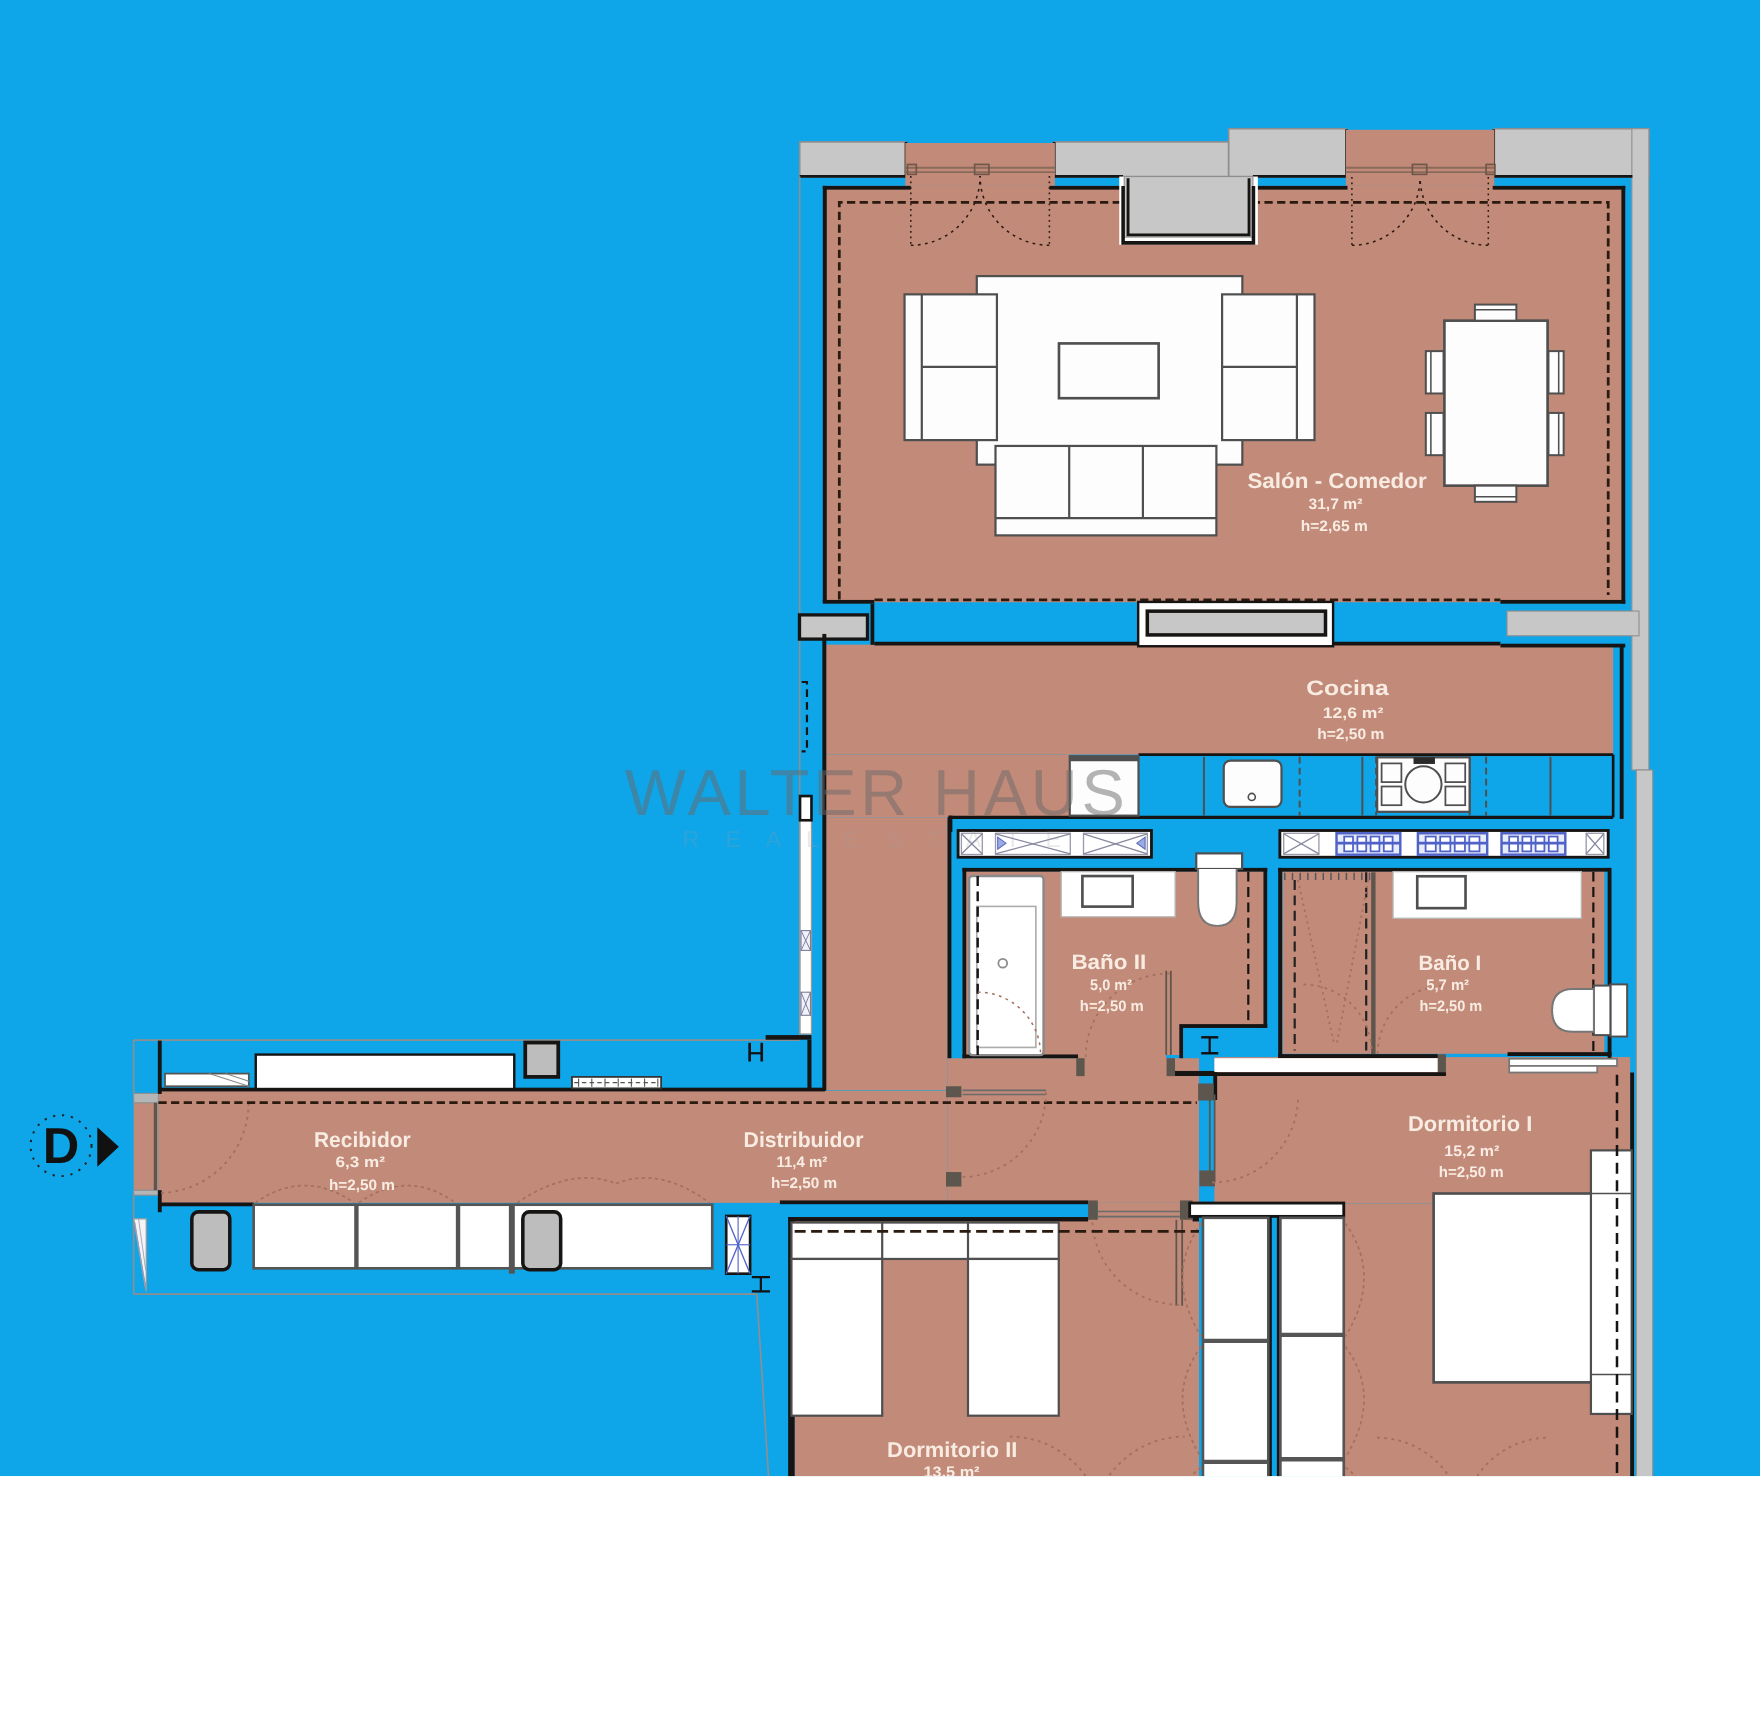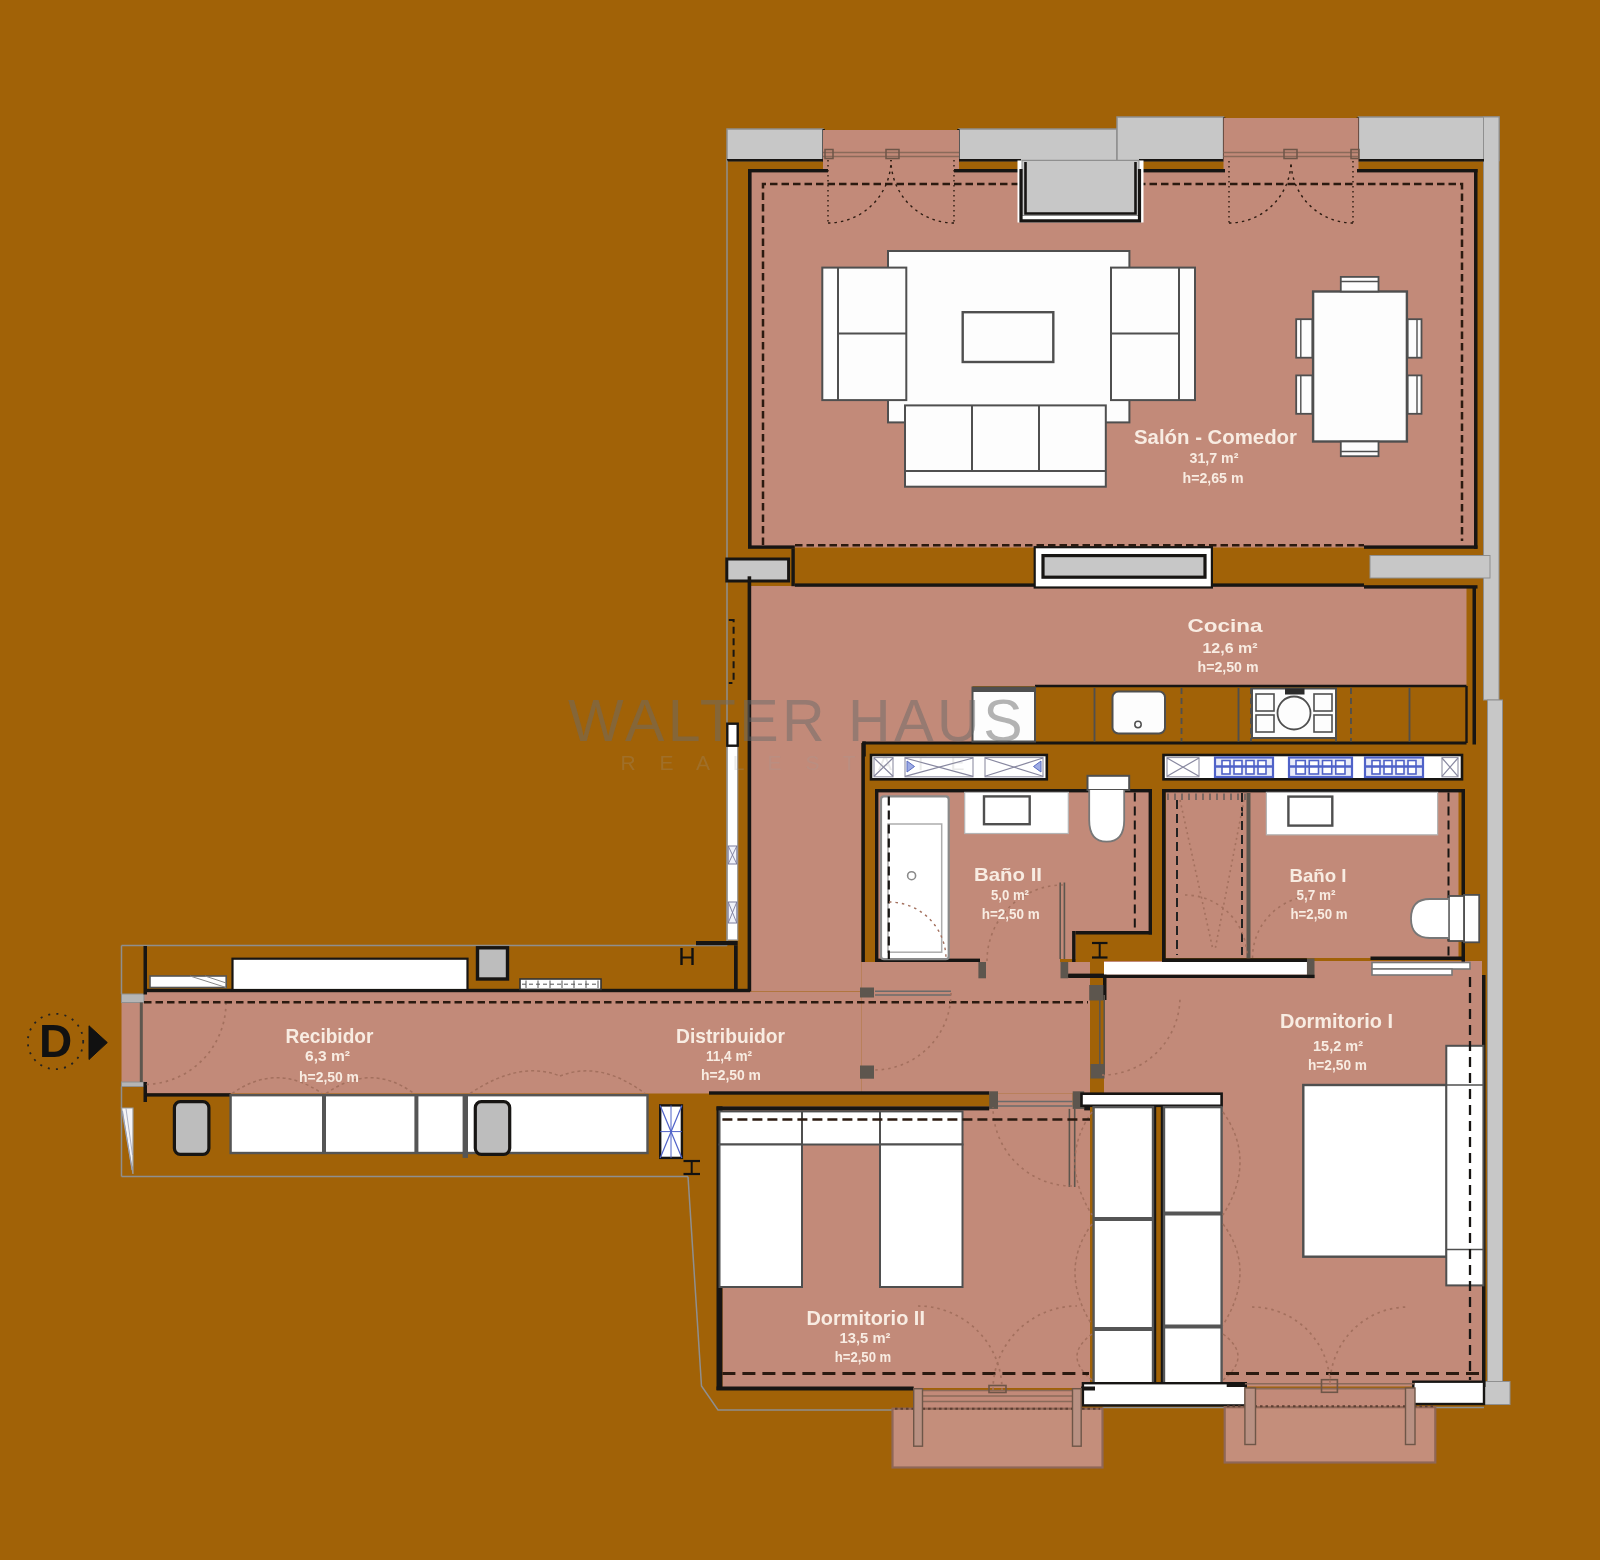--- a/index.html
+++ b/index.html
@@ -1,15 +1,15 @@
 <!DOCTYPE html>
 <html><head><meta charset="utf-8"><title>Plano</title>
 <style>
 html,body{margin:0;padding:0;background:#ffffff;}
-#page{width:1600px;height:1560px;position:relative;background:#a16207;overflow:hidden;}
+#page{width:1600px;height:1342px;position:relative;background:#0ea5e9;overflow:hidden;}
 svg{display:block;}
 </style></head>
 <body>
 
 <div id="page">
 <svg width="1600" height="1560" viewBox="0 0 1600 1560">
 
 <rect x="727" y="129" width="96" height="31.5" fill="#c7c7c7" stroke="#8f8f8f" stroke-width="1.5"></rect>
 
 <rect x="959" y="129" width="158" height="31.5" fill="#c7c7c7" stroke="#8f8f8f" stroke-width="1.5"></rect>

